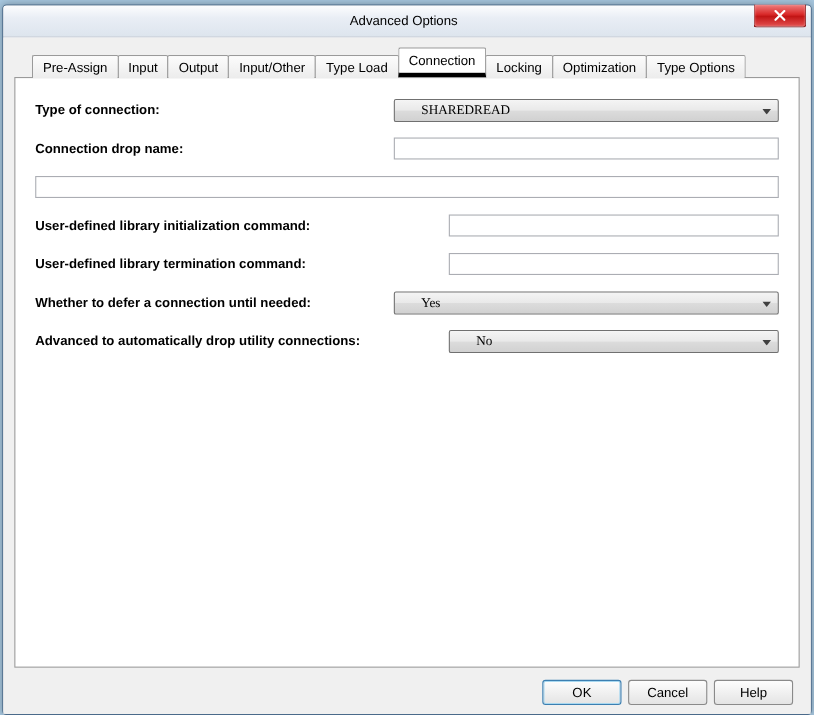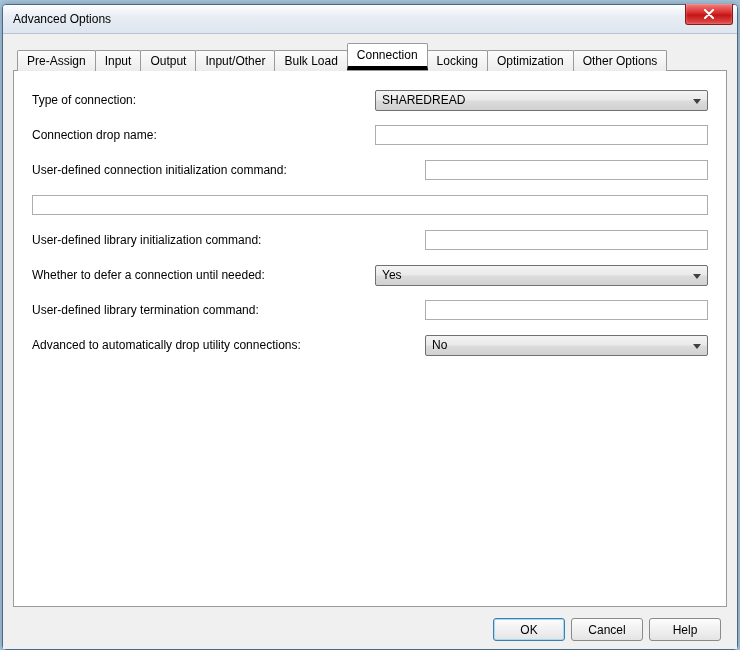--- a/index.html
+++ b/index.html
@@ -28,20 +28,21 @@
   .titlebar {
     height: 28px;
     background: linear-gradient(to bottom, #fdfdfe 0%, #e9eef5 40%, #dde5ee 100%);
     border-bottom: 1px solid #b8c4d4;
     display: flex;
     align-items: center;
     padding: 0 16px 0 10px;
     border-top-left-radius: 3px;
     border-top-right-radius: 3px;
     position: relative;
+    justify-content: center;
   }
   .titlebar .title {
     color: #000;
     font-size: 12px;
   }
   .close-btn {
     position: absolute;
     right: 4px;
     top: -1px;
     width: 46px;
@@ -62,21 +63,21 @@
     flex: 1;
     background: #f0f0f0;
     padding: 12px 10px 8px 10px;
     display: flex;
     flex-direction: column;
   }
   .tabstrip {
     display: flex;
     align-items: flex-end;
     height: 24px;
-    margin-left: 4px;
+    margin-left: 16px;
     position: relative;
     z-index: 2;
   }
   .tab {
     border: 1px solid #9a9a9a;
     border-bottom: none;
     background: linear-gradient(to bottom, #fcfcfc, #ececec);
     padding: 3px 9px 3px 9px;
     margin-right: -1px;
     font-size: 12px;
@@ -108,21 +109,22 @@
   .form-row {
     display: flex;
     align-items: center;
     margin-bottom: 13px;
     height: 22px;
   }
   .form-label {
     width: 320px;
     color: #000;
     font-size: 12px;
-    padding-right: 23px;
+    padding-right: 6px;
+    font-weight: bold;
   }
   .form-control {
     flex: 1;
   }
   .text-input {
     width: 100%;
     height: 20px;
     border: 1px solid #abadb3;
     background: #fff;
     box-sizing: border-box;
@@ -136,23 +138,24 @@
     height: 21px;
     border: 1px solid #707070;
     border-radius: 2px;
     background: linear-gradient(to bottom, #f4f4f4 0%, #e9e9e9 49%, #dcdcdc 51%, #d1d1d1 100%);
     box-sizing: border-box;
     display: flex;
     align-items: center;
     cursor: pointer;
   }
   .select-wrap .sel-text {
-    padding-left: 6px;
-    font-size: 12px;
-    color: #000;
+    padding-left: 24px;
+    font-size: 12px;
+    color: #000;
+    font-family: Liberation Serif, serif;
   }
   .select-wrap .sel-arrow {
     position: absolute;
     right: 6px;
     top: 50%;
     transform: translateY(-50%);
   }
   .bottom-bar {
     height: 34px;
     display: flex;
@@ -193,25 +196,25 @@
     </div>
   </div>
 
   <div class="client">
 
     <div class="tabstrip">
       <div class="tab"><span>Pre-Assign</span></div>
       <div class="tab"><span>Input</span></div>
       <div class="tab"><span>Output</span></div>
       <div class="tab"><span>Input/Other</span></div>
-      <div class="tab"><span>Bulk Load</span></div>
+      <div class="tab"><span>Type Load</span></div>
       <div class="tab active"><span>Connection</span></div>
       <div class="tab"><span>Locking</span></div>
       <div class="tab"><span>Optimization</span></div>
-      <div class="tab"><span>Other Options</span></div>
+      <div class="tab"><span>Type Options</span></div>
     </div>
 
     <div class="tabpanel">
 
       <div class="form-row">
         <div class="form-label">Type of connection:</div>
         <div class="form-control">
           <div class="select-wrap">
             <span class="sel-text">SHAREDREAD</span>
             <span class="sel-arrow">
@@ -223,62 +226,56 @@
         </div>
       </div>
 
       <div class="form-row">
         <div class="form-label">Connection drop name:</div>
         <div class="form-control">
           <input type="text" class="text-input" value="" style="">
         </div>
       </div>
 
-      <div class="form-row">
-        <div class="form-label" style="width:370px">User-defined connection initialization command:</div>
-        <div class="form-control">
-          <input type="text" class="text-input" value="" style="">
-        </div>
-      </div>
 
       <div class="form-row">
         <div class="form-control">
           <input type="text" class="text-input" value="" style="">
         </div>
       </div>
 
       <div class="form-row">
         <div class="form-label" style="width:370px">User-defined library initialization command:</div>
+        <div class="form-control">
+          <input type="text" class="text-input" value="" style="">
+        </div>
+      </div>
+
+      <div class="form-row">
+        <div class="form-label" style="width:370px">User-defined library termination command:</div>
         <div class="form-control">
           <input type="text" class="text-input" value="" style="">
         </div>
       </div>
 
       <div class="form-row">
         <div class="form-label">Whether to defer a connection until needed:</div>
         <div class="form-control">
           <div class="select-wrap">
             <span class="sel-text">Yes</span>
             <span class="sel-arrow">
               <svg width="8" height="5" viewBox="0 0 8 5">
                   <path d="M0 0 L8 0 L4 5 Z" fill="#404040"></path>
                 </svg>
             </span>
           </div>
         </div>
       </div>
 
       <div class="form-row">
-        <div class="form-label" style="width:370px">User-defined library termination command:</div>
-        <div class="form-control">
-          <input type="text" class="text-input" value="" style="">
-        </div>
-      </div>
-
-      <div class="form-row">
         <div class="form-label" style="width:370px">Advanced to automatically drop utility connections:</div>
         <div class="form-control">
           <div class="select-wrap">
             <span class="sel-text">No</span>
             <span class="sel-arrow">
               <svg width="8" height="5" viewBox="0 0 8 5">
                   <path d="M0 0 L8 0 L4 5 Z" fill="#404040"></path>
                 </svg>
             </span>
           </div>

